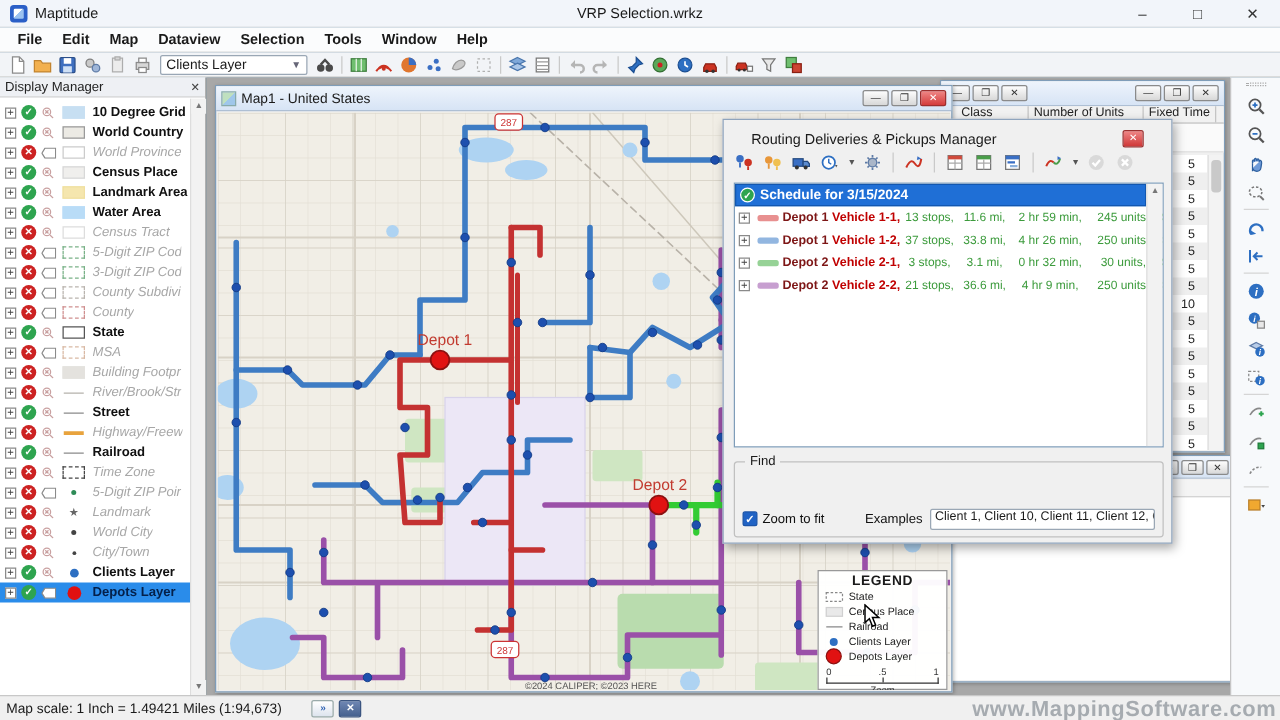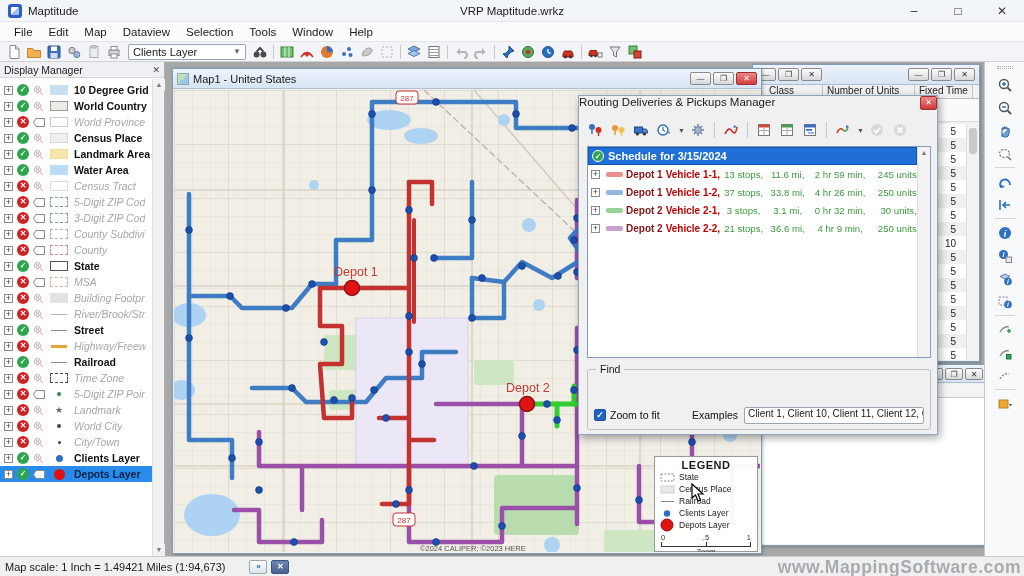--- a/index.html
+++ b/index.html
@@ -12,21 +12,21 @@
               display:flex; align-items:center; border-bottom:1px solid #e3e6ea; }
   .app-icon { width:14px; height:14px; margin:0 6px 0 8px; background:#2b5fc7; border-radius:3px; position:relative; }
   .app-icon::after { content:""; position:absolute; left:3px; top:3px; width:8px; height:8px;
                      background:linear-gradient(135deg,#fff 45%,#9cc2f0 45%); border-radius:1px; }
   .title-app { font-size:11.5px; }
   .title-doc { position:absolute; left:0; right:0; text-align:center; font-size:11.5px; pointer-events:none; }
   .win-controls { position:absolute; right:0; top:0; height:22px; display:flex; }
   .win-controls span { width:44px; height:22px; display:flex; align-items:center; justify-content:center;
                        font-size:12px; color:#333; }
   .menubar { position:absolute; left:0; top:22px; width:1024px; height:20px; background:#fbfcfd;
-             border-bottom:1px solid #e4e4e4; display:flex; align-items:center; padding-left:6px; }
+             border-bottom:1px solid #e4e4e4; display:flex; align-items:center; padding-left:6px;font-weight:bold; }
   .menu-item { padding:2px 8px; font-size:11.5px; }
   .toolbar { position:absolute; left:0; top:42px; width:1024px; height:20px; background:#f2f4f7;
              border-bottom:1px solid #d2d2d2; display:flex; align-items:center; padding-left:4px; }
   .tbicon { width:20px; height:18px; display:flex; align-items:center; justify-content:center; }
   .tbsep { width:1px; height:14px; background:#c9c9c9; margin:0 3px; }
   .layer-combo { width:118px; height:16px; background:#fff; border:1px solid #9aa7b5; border-radius:2px;
                  display:flex; align-items:center; padding:0 4px; margin:0 4px; font-size:11px; }
   .layer-combo .arrow { margin-left:auto; color:#667; font-size:8px; }
 
   
@@ -91,21 +91,21 @@
   .dv-rows { position:absolute; left:1px; right:13px; top:59px; bottom:1px; background:#fff; overflow:hidden; }
   .dv-row { height:14px; display:flex; align-items:center; justify-content:flex-end; padding-right:10px;
             font-size:10px; color:#222; }
   .dv-row:nth-child(even) { background:#efefef; }
   .dv-scroll { position:absolute; right:1px; top:59px; width:12px; bottom:1px; background:#f3f3f3; border-left:1px solid #ddd; }
   .dv-thumb { position:absolute; left:2px; top:4px; width:8px; height:26px; background:#c9c9c9; border-radius:3px; }
 
   
   .dialog { position:absolute; left:413px; top:33px; width:360px; height:340px; background:#f0f0f0;
             border:1px solid #8fa4bd; box-shadow:2px 3px 8px rgba(0,0,0,.35); z-index:10; }
-  .dlg-title { height:22px; display:flex; align-items:flex-start; padding:0 0; font-size:11.5px; color:#1a1a1a; }
+  .dlg-title { height:22px; display:flex; align-items:flex-end; padding:0 22px; font-size:11.5px; color:#1a1a1a; }
   .dlg-close { margin-left:auto; width:17px; height:14px; background:linear-gradient(#ef8686,#cf3838);
                border:1px solid #9c2f2f; border-radius:2px; color:#fff; font-size:8px; line-height:12px; text-align:center; }
   .dlg-toolbar { height:24px; display:flex; align-items:center; padding:0 6px; gap:3px; }
   .dlg-toolbar .tbsep { height:16px; }
   .drop-arrow { font-size:7px; color:#555; margin-left:1px; }
   .sched-list { position:absolute; left:8px; top:50px; width:344px; height:212px; background:#fff;
                 border:1px solid #7f9db9; overflow:hidden; }
   .sched-scroll { position:absolute; right:0; top:0; width:13px; bottom:0; background:#f2f2f2; border-left:1px solid #ddd; }
   .sched-scroll .up { font-size:7px; color:#777; text-align:center; line-height:12px; }
   .sched-row0 { height:18px; background:#1f6fd6; color:#fff; font-weight:bold; display:flex; align-items:center;
@@ -152,21 +152,21 @@
   svg text { font-family:"Liberation Sans", sans-serif; }
 </style>
 </head>
 <body>
 
 <div id="app">
 
   <div class="titlebar">
     <div class="app-icon"></div>
     <span class="title-app">Maptitude</span>
-    <span class="title-doc">VRP Maptitude.wrkz</span>
+    <span class="title-doc">VRP Selection.wrkz</span>
     <div class="win-controls">
       <span>–</span>
       <span>□</span>
       <span>✕</span>
     </div>
   </div>
 
   <div class="menubar">
       <span class="menu-item">File</span>
       <span class="menu-item">Edit</span>

